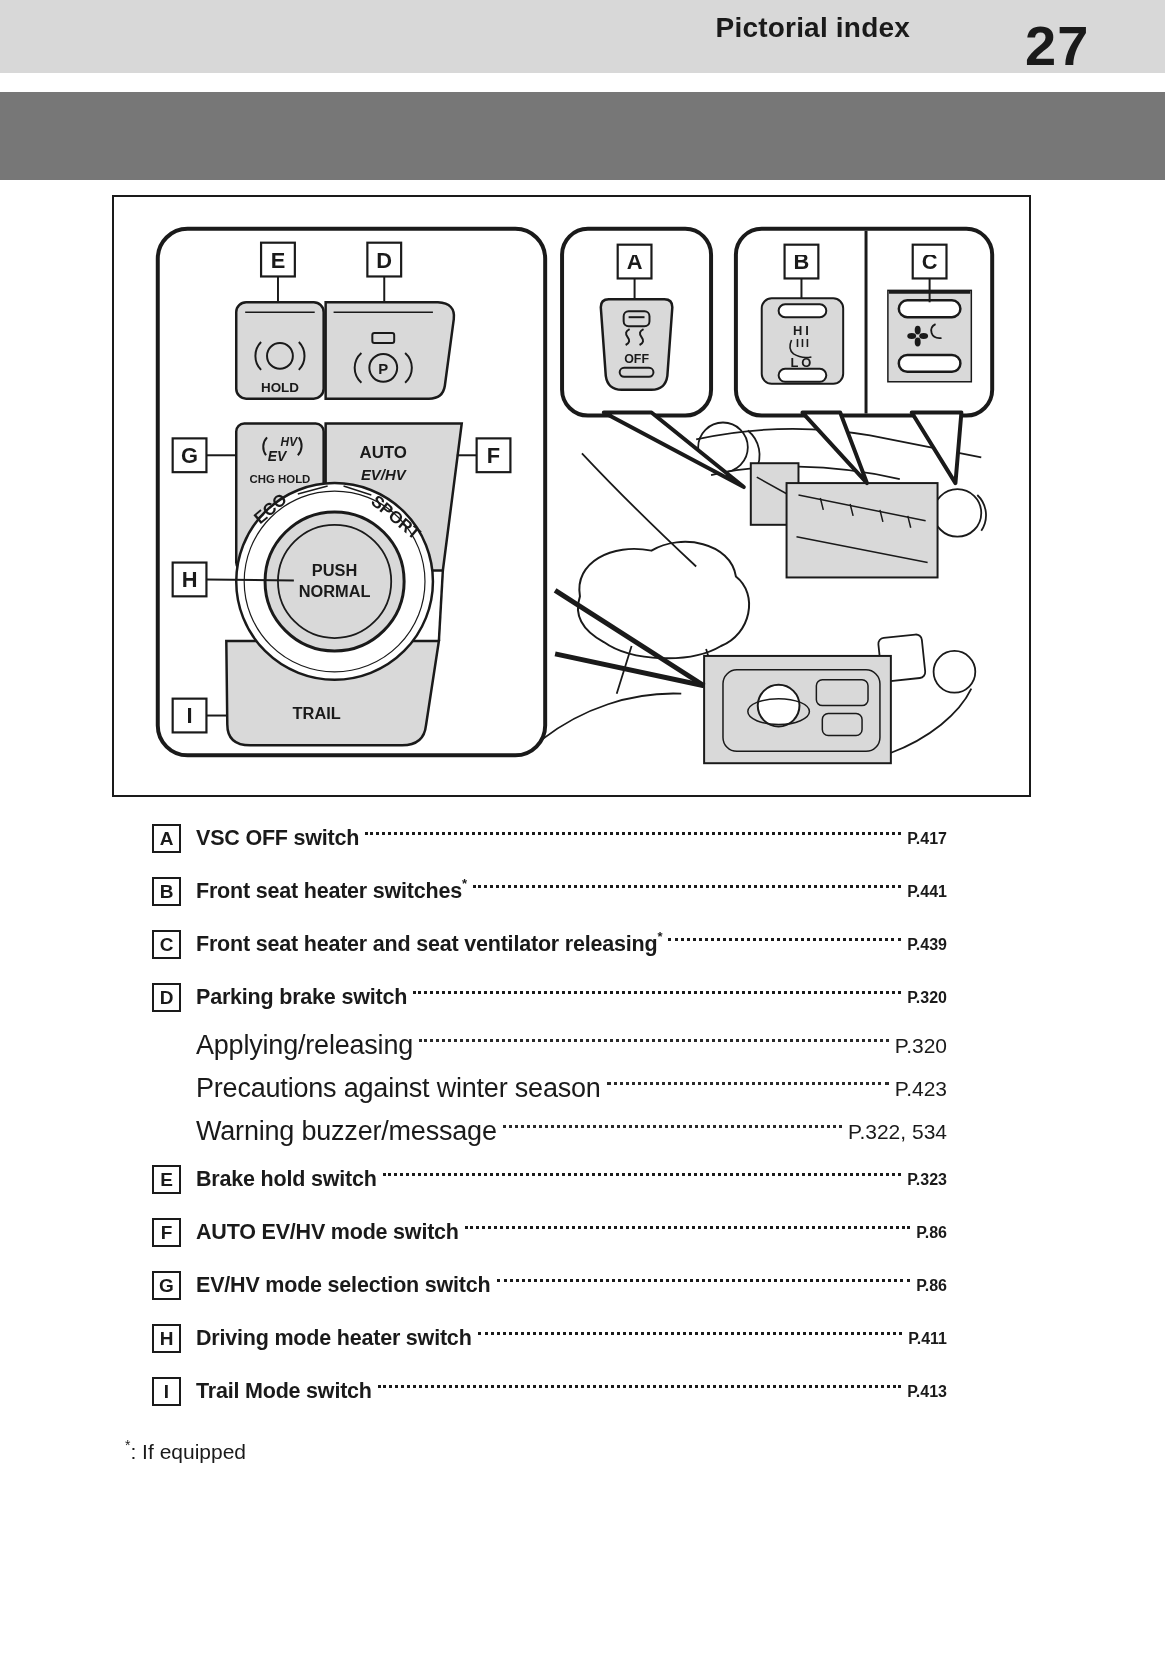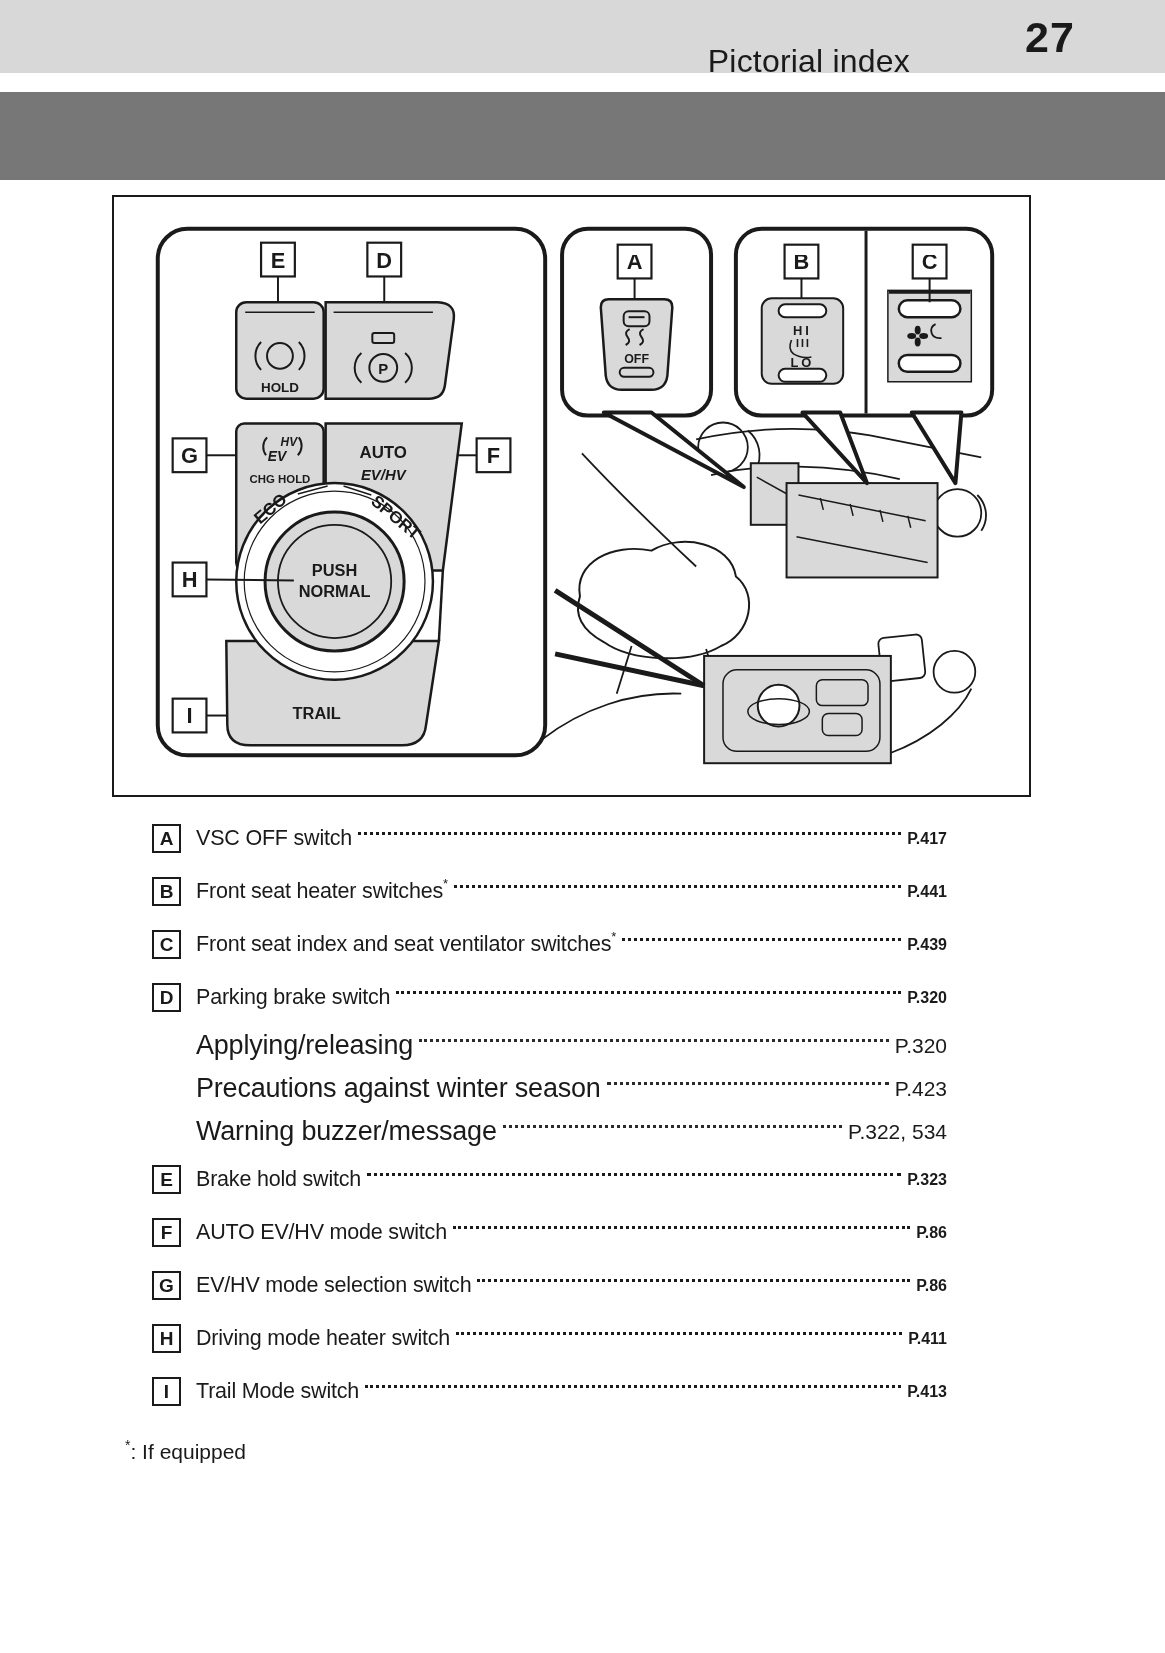--- a/index.html
+++ b/index.html
@@ -1,28 +1,28 @@
 <!DOCTYPE html>
 <html><head>
 <meta charset="utf-8">
 <style>
   html,body{margin:0;padding:0;background:#fff;}
   body{width:1165px;height:1653px;position:relative;font-family:"Liberation Sans",sans-serif;color:#1a1a1a;overflow:hidden;}
   .band-light{position:absolute;left:0;top:0;width:1165px;height:73px;background:#d8d8d8;}
   .band-dark{position:absolute;left:0;top:92px;width:1165px;height:88px;background:#777;}
-  .hdr-title{position:absolute;top:43px;right:255px;font-size:32px;font-weight:normal;letter-spacing:.2px;}
-  .hdr-page{position:absolute;top:13px;left:1025px;font-size:43px;font-weight:bold;letter-spacing:1px;}
+  .hdr-title{position:absolute;top:12px;right:255px;font-size:28px;font-weight:bold;letter-spacing:.2px;}
+  .hdr-page{position:absolute;top:13px;left:1025px;font-size:56px;font-weight:bold;letter-spacing:1px;}
   .diagram{position:absolute;left:112px;top:195px;width:919px;height:602px;border:2px solid #1a1a1a;box-sizing:border-box;background:#fff;}
   .diagram svg{display:block;width:100%;height:100%;}
   svg text{font-family:"Liberation Sans",sans-serif;fill:#1a1a1a;}
   .idx{position:absolute;left:152px;top:812px;width:795px;}
   .row{display:flex;align-items:center;height:53px;}
   .row.sub{height:43px;padding-left:44px;}
   .lbox{flex:0 0 auto;width:29px;height:29px;border:2.5px solid #1a1a1a;box-sizing:border-box;display:flex;align-items:center;justify-content:center;font-size:19px;font-weight:bold;margin-right:15px;background:#fff;}
-  .lab{flex:0 0 auto;font-size:21.5px;font-weight:normal;letter-spacing:-0.2px;white-space:nowrap;}
+  .lab{flex:0 0 auto;font-size:21.5px;font-weight:bold;letter-spacing:-0.2px;white-space:nowrap;}
   .row.sub .lab{font-weight:normal;font-size:27px;}
   .lab sup{font-size:13px;position:relative;top:-2px;}
   .leader{flex:1 1 auto;border-bottom:3.5px dotted #1a1a1a;margin:0 6px;transform:translateY(-5px);}
   .row.sub .leader{border-bottom:3px dotted #2a2a2a;}
   .pref{flex:0 0 auto;font-size:16px;font-weight:bold;white-space:nowrap;}
   .row.sub .pref{font-weight:normal;font-size:21px;}
   .footnote{position:absolute;left:106px;top:1438px;font-size:21px;margin-left:19px;}
   .footnote sup{font-size:14px;position:relative;top:-1px;}
 </style>
 </head>
@@ -215,21 +215,21 @@
     <span class="pref">P.417</span>
   </div>
   <div class="row">
     <span class="lbox">B</span>
     <span class="lab"><span>Front seat heater switches</span><sup>*</sup></span>
     <span class="leader"></span>
     <span class="pref">P.441</span>
   </div>
   <div class="row">
     <span class="lbox">C</span>
-    <span class="lab"><span>Front seat index and seat ventilator switches</span><sup>*</sup></span>
+    <span class="lab"><span>Front seat heater and seat ventilator releasing</span><sup>*</sup></span>
     <span class="leader"></span>
     <span class="pref">P.439</span>
   </div>
   <div class="row">
     <span class="lbox">D</span>
     <span class="lab"><span>Parking brake switch</span></span>
     <span class="leader"></span>
     <span class="pref">P.320</span>
   </div>
   <div class="row sub">

